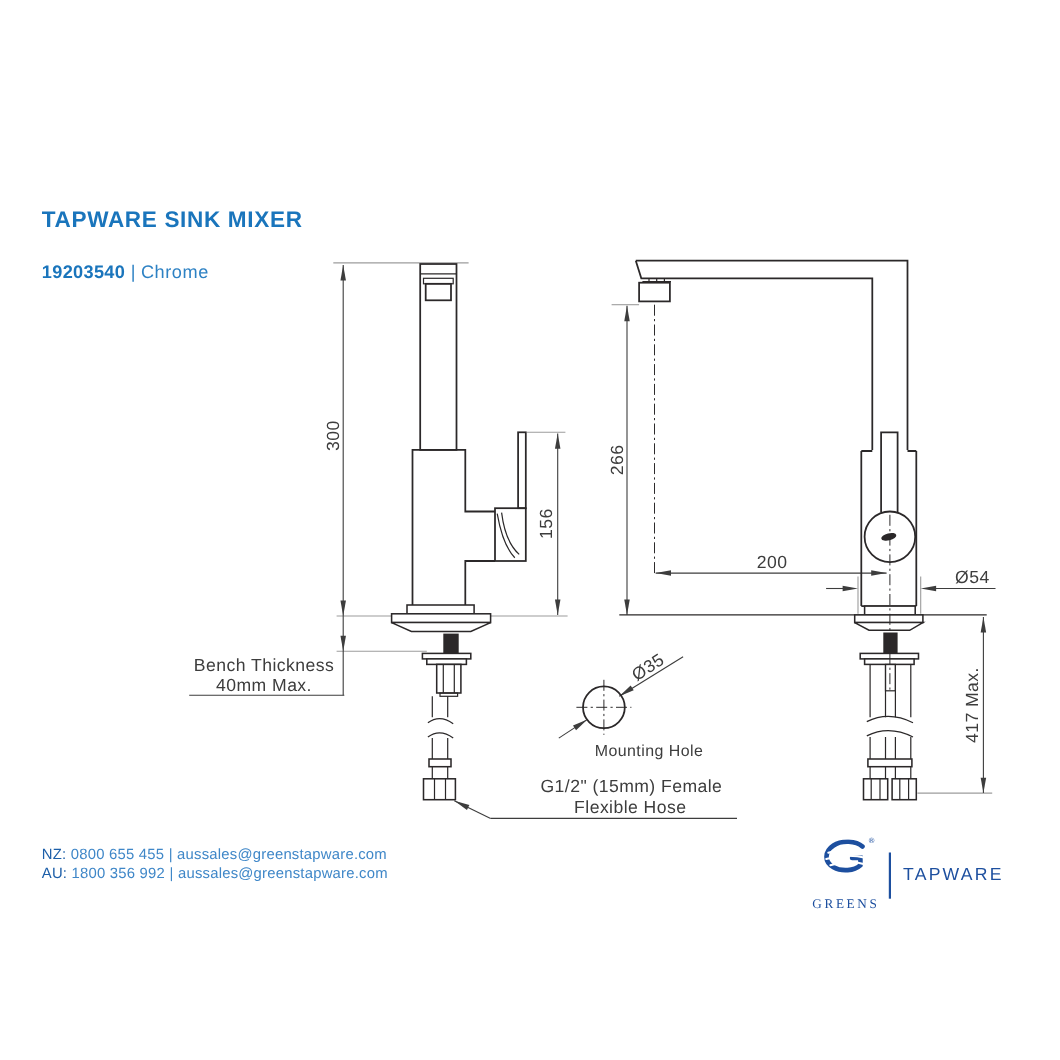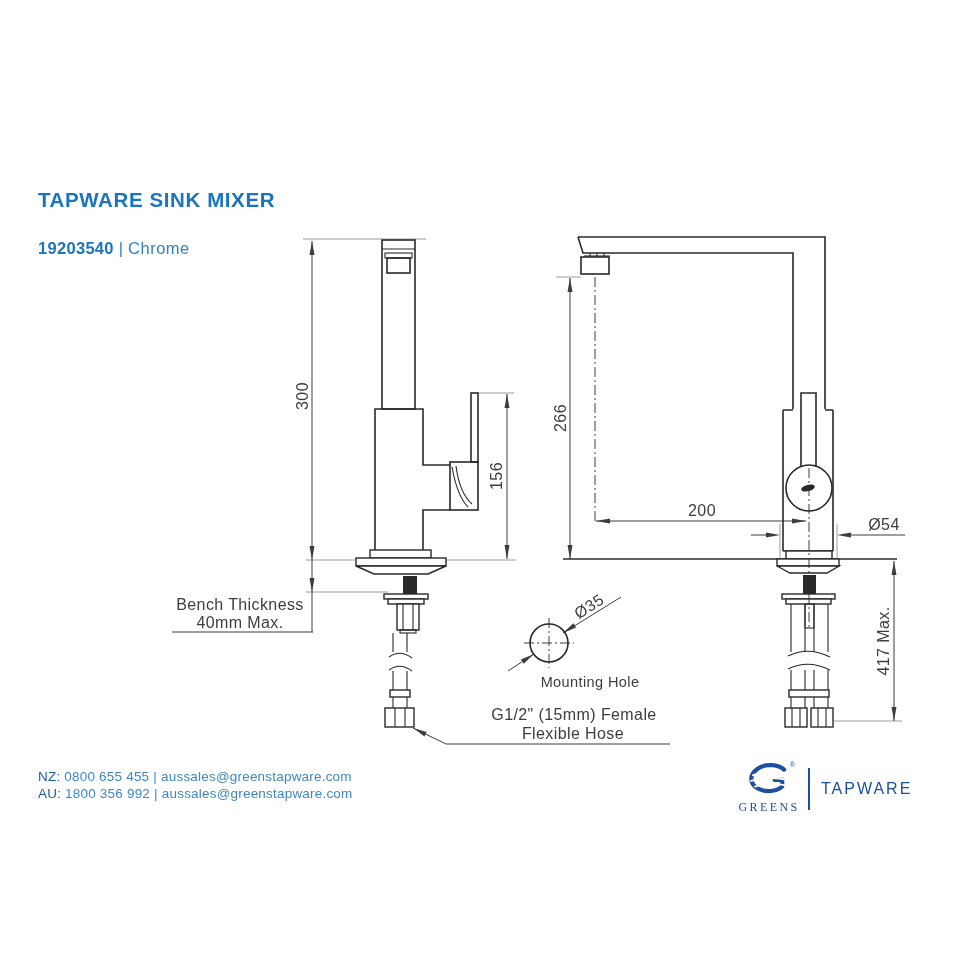--- a/index.html
+++ b/index.html
@@ -33,21 +33,21 @@
   .dtx-s{font-size:14.5px;}
   
   .contacts{position:absolute;left:38px;top:769px;font-size:13.5px;line-height:16.8px;letter-spacing:.2px;}
   .c-label{font-weight:normal;color:var(--footer-label-blue);}
   .c-text{color:var(--footer-text-blue);}
   .c-sep{color:var(--footer-text-blue);padding:0 4px;}
   .logo{position:absolute;left:737px;top:763px;display:flex;align-items:center;}
   .gmark{position:relative;width:64px;text-align:center;}
   .reg{position:absolute;right:6px;top:-2px;font-size:7px;color:var(--logo-navy);}
   .gname{font-family:"Liberation Serif",serif;font-size:12px;letter-spacing:2.4px;
-         color:var(--logo-navy);margin-top:1px;}
+         color:var(--logo-navy);margin-top:14px;}
   .ldiv{width:2px;height:42px;background:var(--logo-navy);margin:0 11px 0 7px;}
   .wordmark{font-size:16px;letter-spacing:2px;color:var(--logo-navy);}
 </style>
 </head>
 <body>
 
 <div class="page">
 
   <div class="title">TAPWARE SINK MIXER</div>
 

